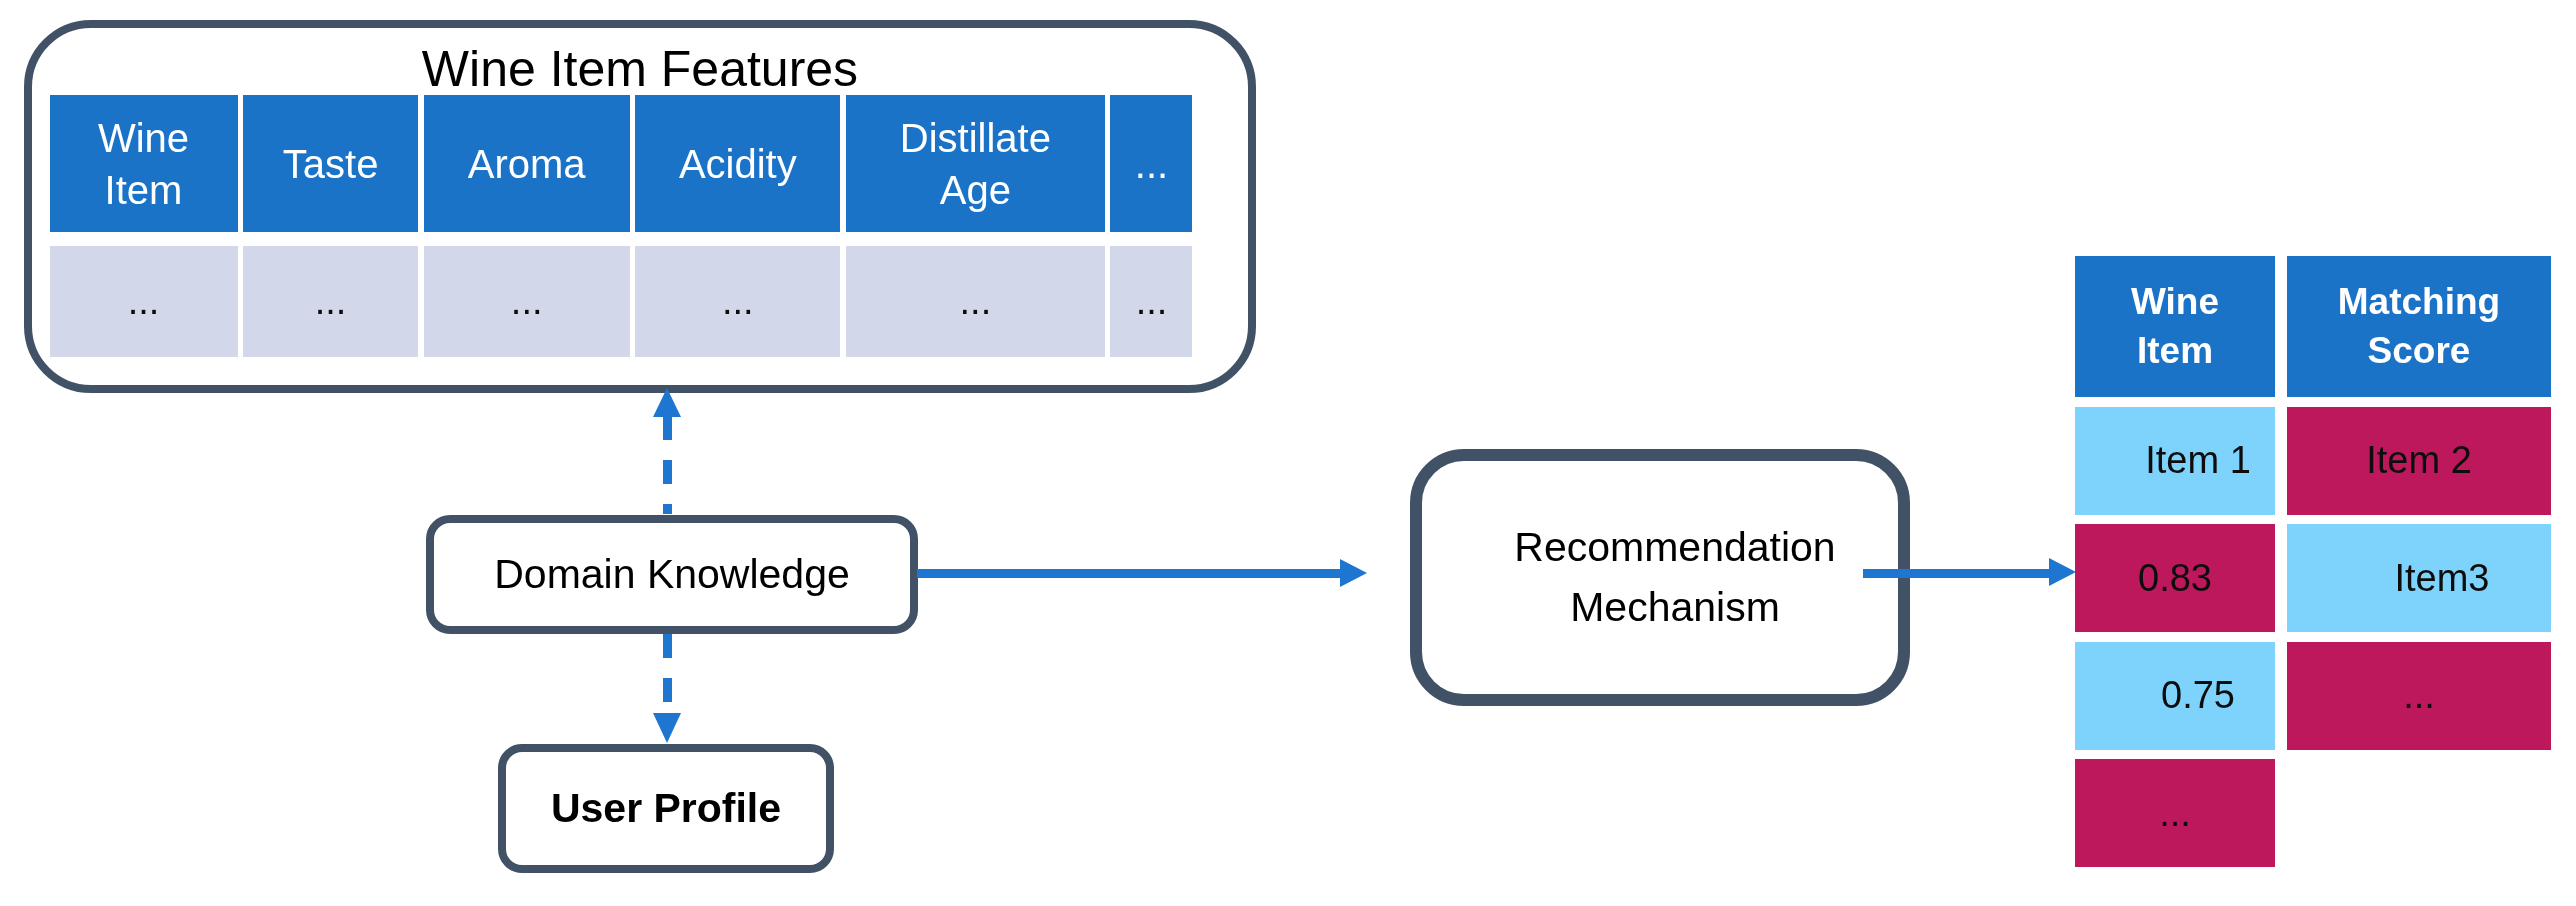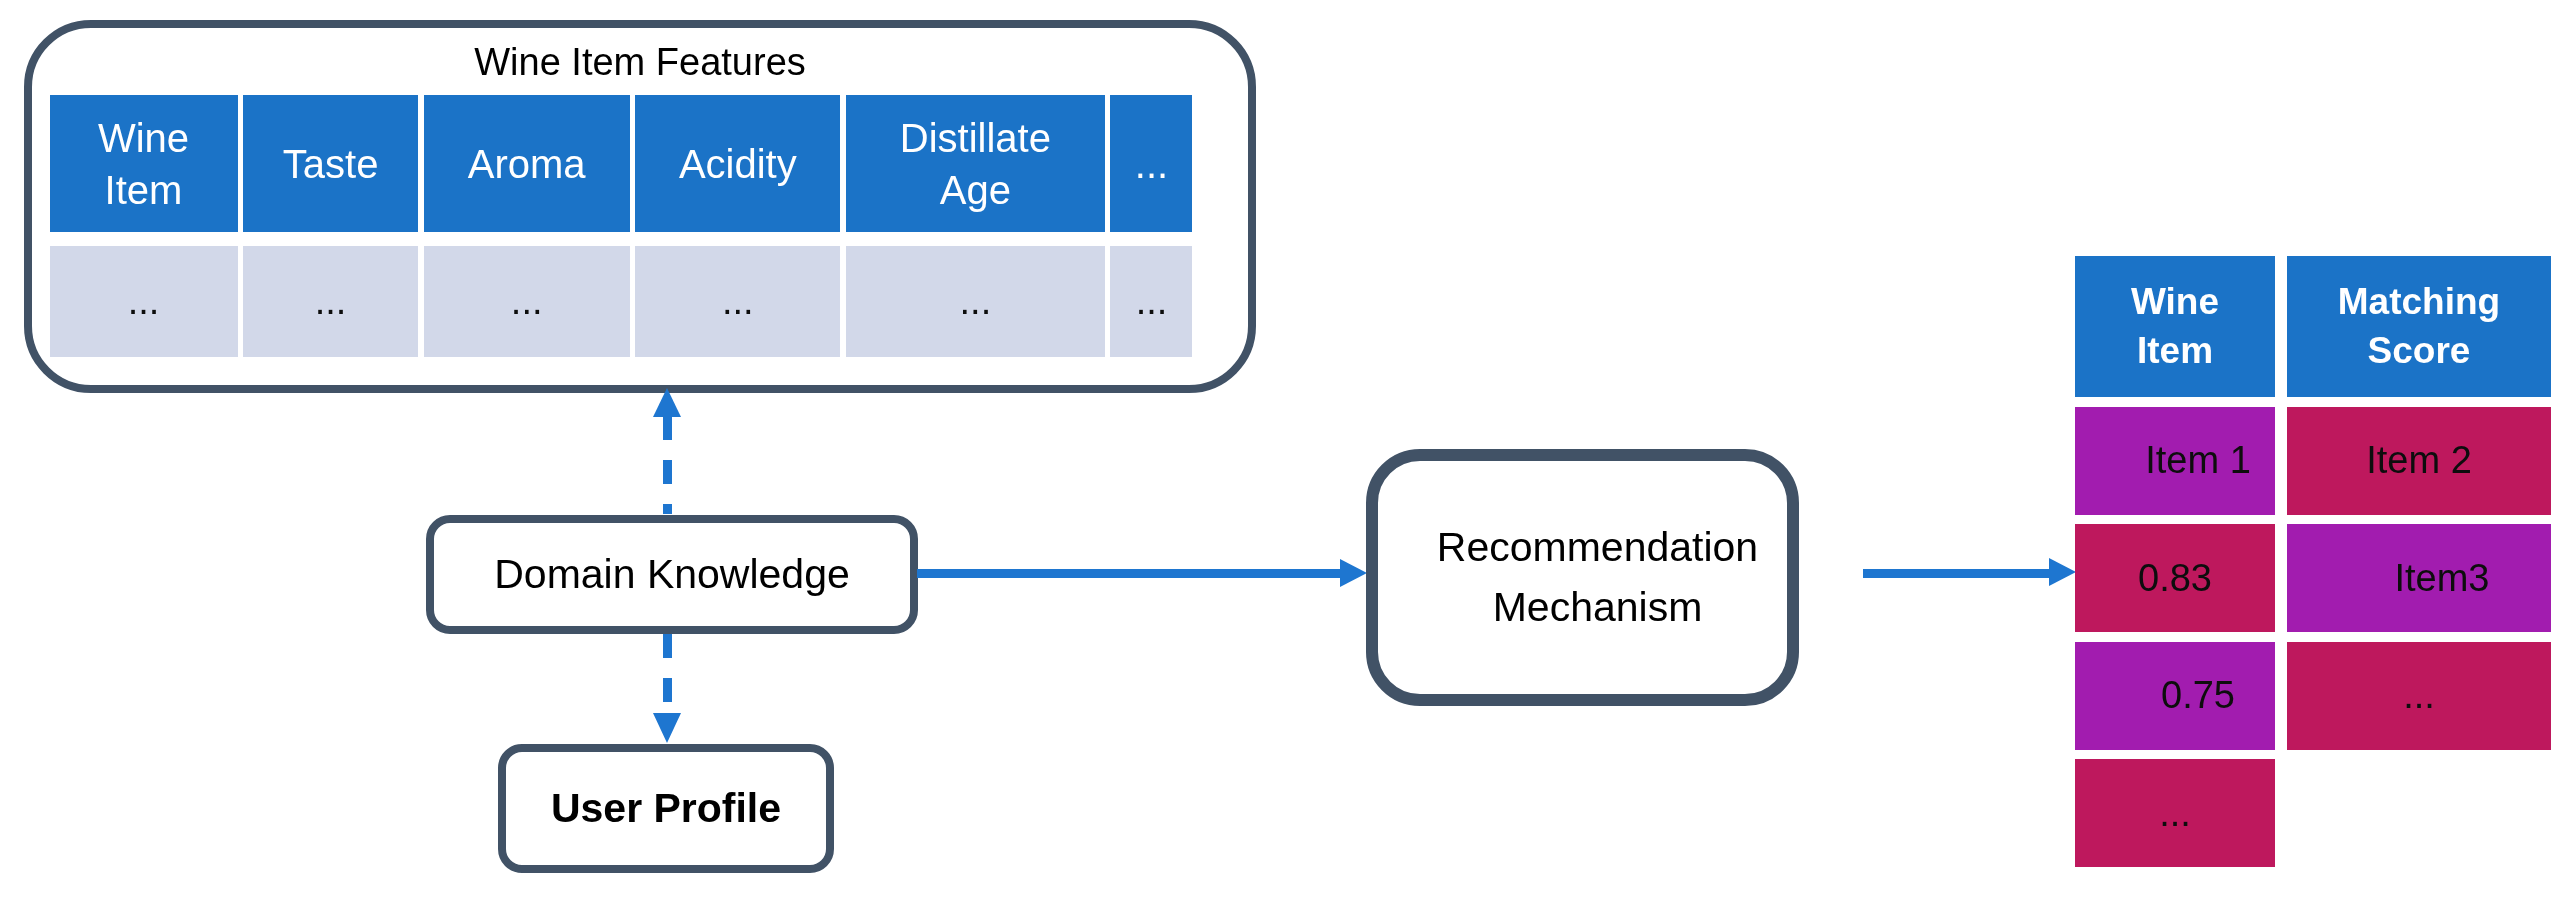--- a/index.html
+++ b/index.html
@@ -3,38 +3,38 @@
 <meta charset="utf-8">
 <style>
   html,body{margin:0;padding:0;background:#ffffff;}
   body{font-family:"Liberation Sans",sans-serif;color:#000;}
   .stage{position:relative;width:2576px;height:907px;background:#fff;overflow:hidden;}
 
   
   .panel{position:absolute;left:24px;top:20px;width:1232px;height:373px;
          border:8.7px solid #415266;border-radius:67px;background:#fff;box-sizing:border-box;}
   .panel-title{position:absolute;left:0;top:12.7px;width:100%;text-align:center;
-               font-size:38px;line-height:1.15;color:#000;}
+               font-size:50px;line-height:1.15;color:#000;}
   .features-table{position:absolute;left:17.5px;top:67px;display:grid;
                   grid-template-columns:188px 175px 206px 205px 259px 82px;
                   grid-template-rows:137px 111px;column-gap:5.6px;row-gap:13.5px;}
   .fh{background:#1B73C7;color:#fff;display:flex;align-items:center;justify-content:center;
       text-align:center;font-size:40px;line-height:1.3;}
   .fh .w{max-width:135px;}
   .fh .w5{max-width:191px;}
   .fd{background:#D2D8E9;color:#0d0d0d;display:flex;align-items:center;justify-content:center;
       font-size:38px;}
 
   
   .node{position:absolute;background:#fff;border:8px solid #415266;border-radius:24px;
         box-sizing:border-box;display:flex;align-items:center;justify-content:center;
         text-align:center;font-size:41px;color:#000;}
   .node-dk{left:426px;top:515px;width:492px;height:119px;}
   .node-up{left:498px;top:744px;width:336px;height:129px;font-weight:bold;}
-  .node-rm{left:1366px;top:449px;width:433px;height:257px;border-width:12px;border-radius:54px;
+  .node-rm{left:1410px;top:449px;width:500px;height:257px;border-width:12px;border-radius:54px;
            font-size:41px;line-height:1.45;padding-left:30px;}
   .node-rm .lbl{max-width:381px;}
 
   
   .vdash{position:absolute;width:8.7px;
          background:repeating-linear-gradient(to bottom,#1E76D0 0 24px,transparent 24px 44px);}
   .vdash.up-line{left:663px;top:416px;height:98px;}
   .vdash.down-line{left:663px;top:634px;height:78px;}
   .tri-up{position:absolute;left:653px;top:388px;width:0;height:0;
           border-left:14.3px solid transparent;border-right:14.3px solid transparent;
@@ -54,21 +54,21 @@
   
   .results-table{position:absolute;left:2075px;top:256px;display:grid;
                  grid-template-columns:200px 264px;
                  grid-template-rows:141px 108px 108px 108px 108px;
                  column-gap:12px;row-gap:9.5px;}
   .rh{background:#1B73C7;color:#fff;font-weight:bold;display:flex;align-items:center;
       justify-content:center;text-align:center;font-size:37px;line-height:1.3;}
   .rh .w1{max-width:127px;}
   .rh .w2{max-width:199px;}
   .rc{display:flex;align-items:center;justify-content:center;font-size:38px;color:#0d0d0d;}
-  .row-dark{background:#a21caf;padding-left:46px;}
+  .row-dark{background:#7dd3fc;padding-left:46px;}
   .row-light{background:#be185d;}
 </style>
 </head>
 <body>
 
 <div class="stage">
 
   <div class="panel">
     <div class="panel-title">Wine Item Features</div>
     <div class="features-table">

